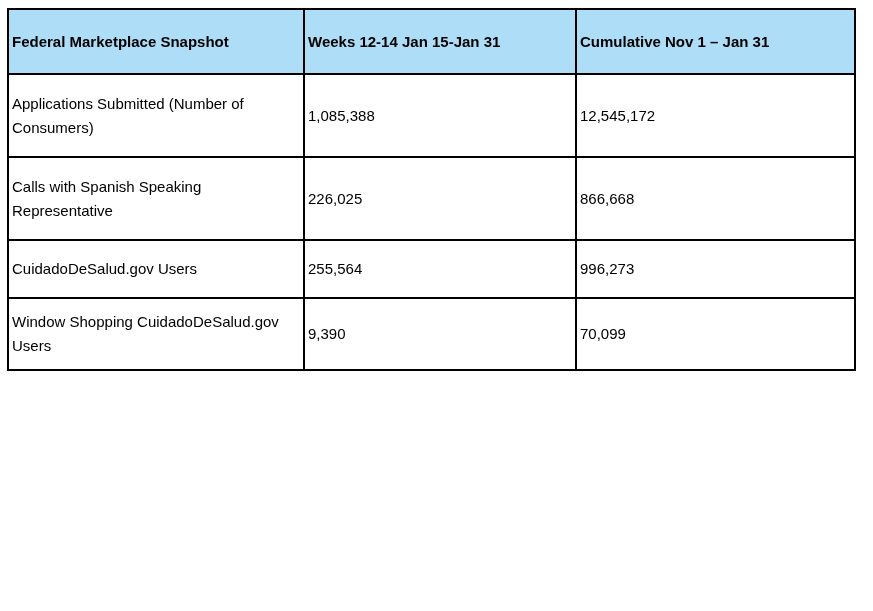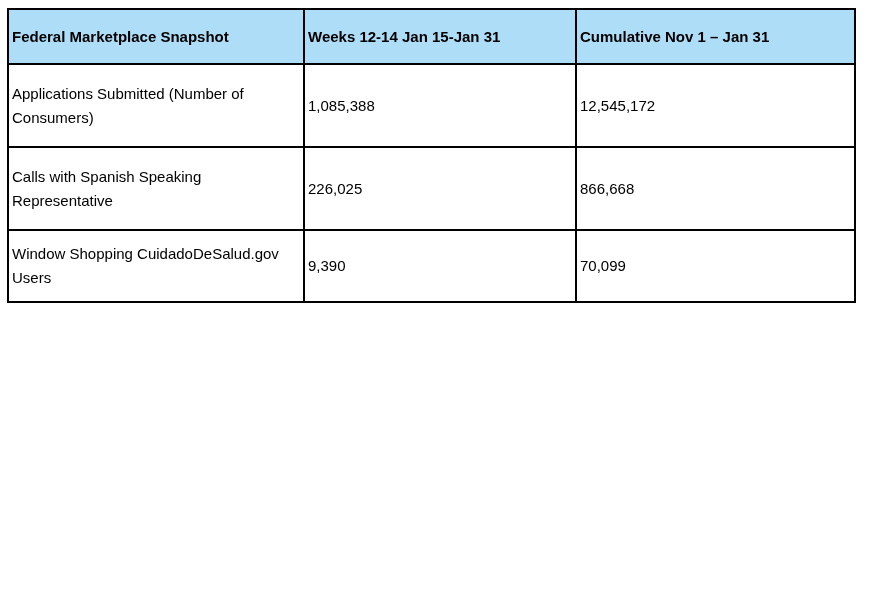--- a/index.html
+++ b/index.html
@@ -32,21 +32,21 @@
     overflow: hidden;
     box-sizing: border-box;
   }
   table.snapshot th {
     background: #aeddf7;
     font-weight: bold;
   }
   col.c1 { width: 296px; }
   col.c2 { width: 272px; }
   col.c3 { width: 279px; }
-  tr.hdr   { height: 55px; }
+  tr.hdr   { height: 65px; }
   tr.row-s { height: 58px; }  
   tr.row-1 { height: 60px; }
   tr.row-d { height: 83px; }  
   tr.row-8 { height: 72px; }
 </style>
 </head>
 <body>
 
 <div class="page">
   <table class="snapshot">
@@ -66,20 +66,25 @@
       <tr class="row-d">
         <td>Applications Submitted (Number of Consumers)</td>
         <td>1,085,388</td>
         <td>12,545,172</td>
       </tr>
       <tr class="row-d">
         <td>Calls with Spanish Speaking Representative</td>
         <td>226,025</td>
         <td>866,668</td>
       </tr>
+      <tr class="row-s">
+        <td>CuidadoDeSalud.gov Users</td>
+        <td>255,564</td>
+        <td>996,273</td>
+      </tr>
       <tr class="row-8">
         <td>Window Shopping CuidadoDeSalud.gov Users</td>
         <td>9,390</td>
         <td>70,099</td>
       </tr>
     </tbody>
   </table>
 </div>
 
 </body></html>

